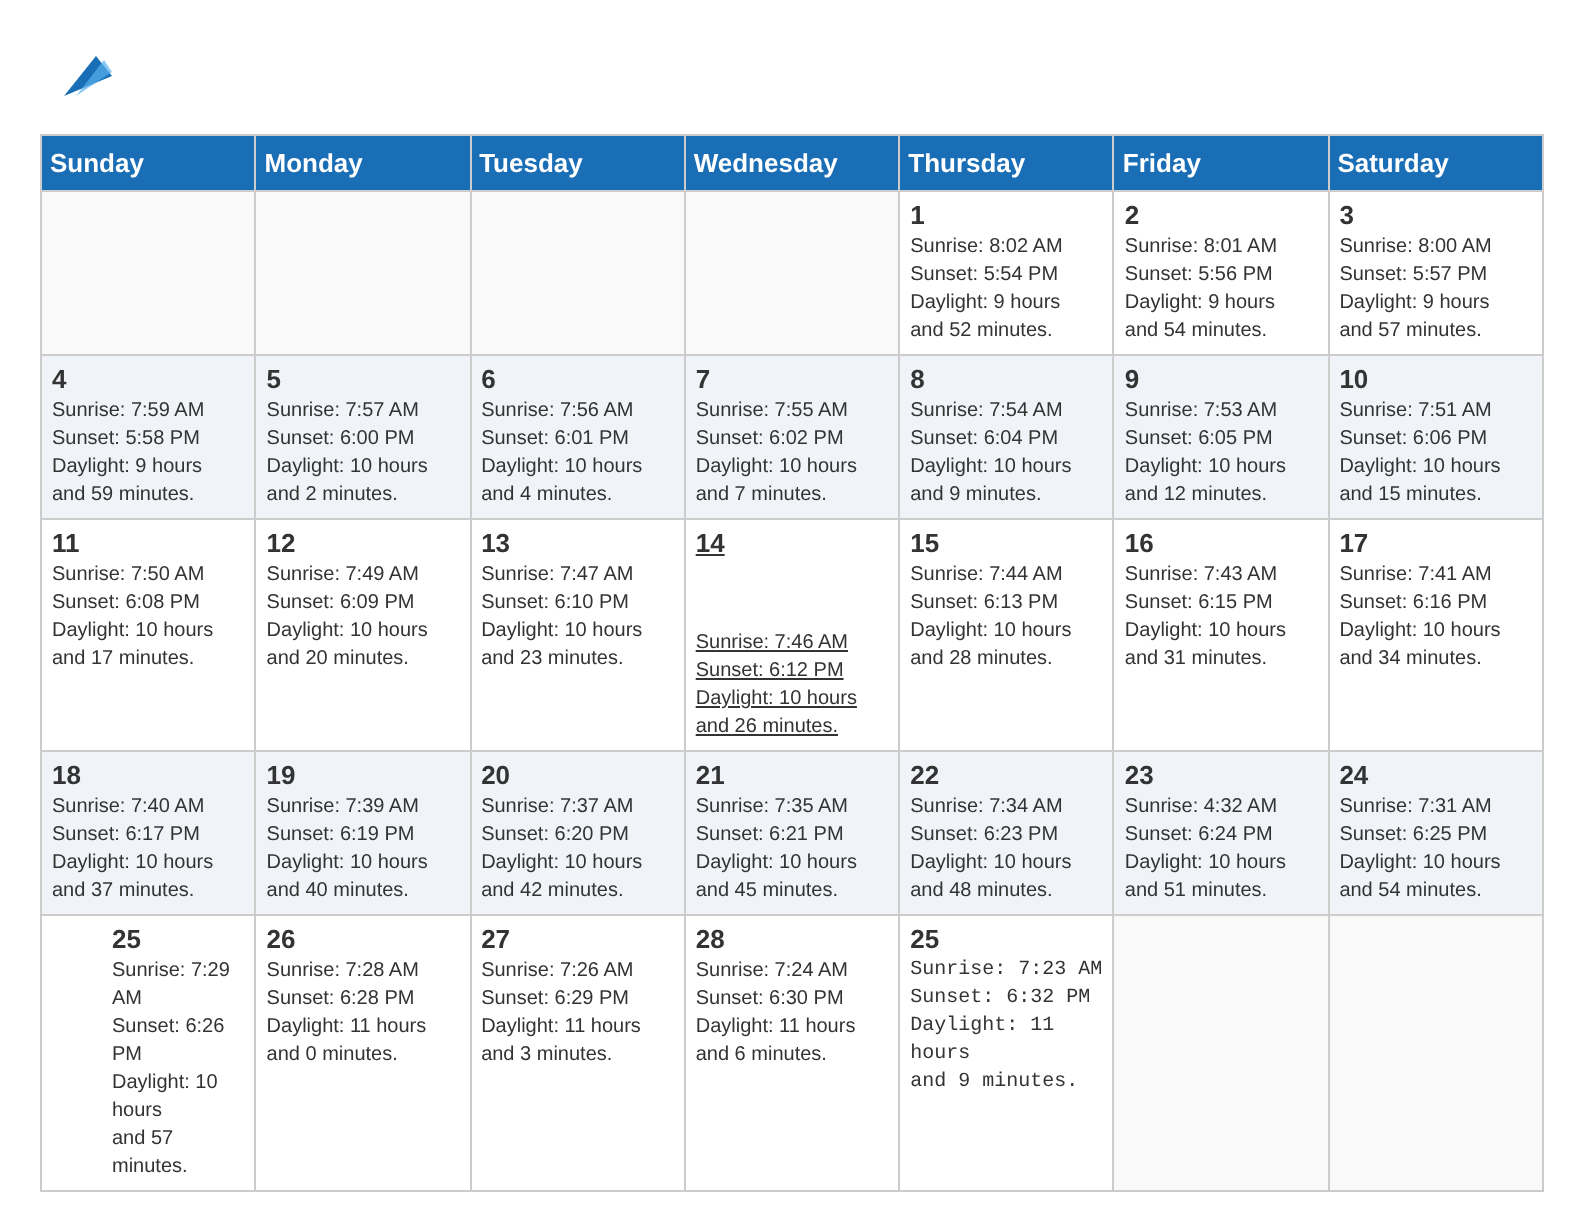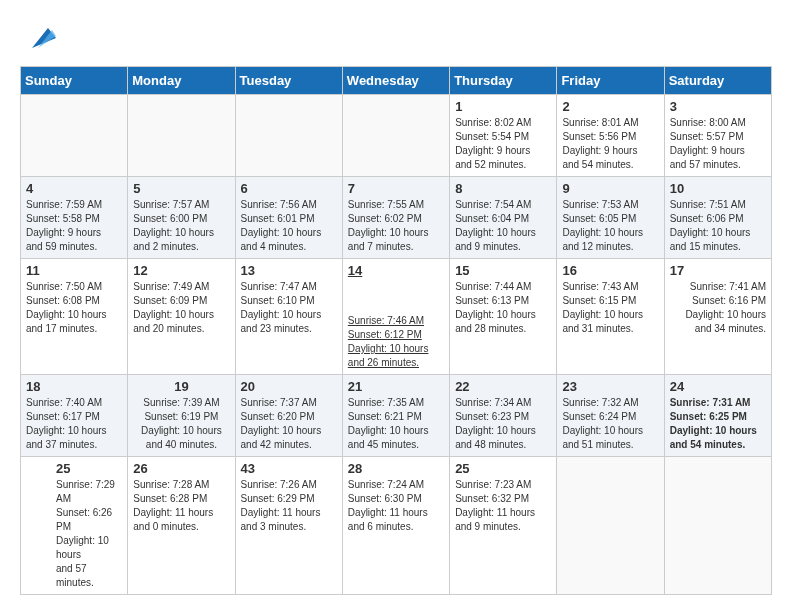--- a/index.html
+++ b/index.html
@@ -228,35 +228,35 @@
         </td>
         <td style="background: rgb(255, 255, 255);">
           <span class="day-num">16</span>
           <div class="day-info" style="white-space: pre-line;">Sunrise: 7:43 AM
 Sunset: 6:15 PM
 Daylight: 10 hours
 and 31 minutes.</div>
         </td>
         <td style="background: rgb(255, 255, 255);">
           <span class="day-num">17</span>
-          <div class="day-info" style="white-space: pre-line; text-align: right;">Sunrise: 7:41 AM
+          <div class="day-info" style="white-space: pre-line;">Sunrise: 7:41 AM
 Sunset: 6:16 PM
 Daylight: 10 hours
 and 34 minutes.</div>
         </td>
       </tr>
       <tr>
         <td style="background: rgb(240, 244, 248); margin-top: 27px;">
           <span class="day-num">18</span>
           <div class="day-info" style="white-space: pre-line;">Sunrise: 7:40 AM
 Sunset: 6:17 PM
 Daylight: 10 hours
 and 37 minutes.</div>
         </td>
-        <td style="background: rgb(240, 244, 248); text-align: center;">
+        <td style="background: rgb(240, 244, 248);">
           <span class="day-num">19</span>
           <div class="day-info" style="white-space: pre-line;">Sunrise: 7:39 AM
 Sunset: 6:19 PM
 Daylight: 10 hours
 and 40 minutes.</div>
         </td>
         <td style="background: rgb(240, 244, 248);">
           <span class="day-num">20</span>
           <div class="day-info" style="white-space: pre-line;">Sunrise: 7:37 AM
 Sunset: 6:20 PM
@@ -272,28 +272,28 @@
         </td>
         <td style="background: rgb(240, 244, 248);">
           <span class="day-num">22</span>
           <div class="day-info" style="white-space: pre-line;">Sunrise: 7:34 AM
 Sunset: 6:23 PM
 Daylight: 10 hours
 and 48 minutes.</div>
         </td>
         <td style="background: rgb(240, 244, 248);">
           <span class="day-num">23</span>
-          <div class="day-info" style="white-space: pre-line;">Sunrise: 7:32 AM
+          <div class="day-info" style="white-space: pre-line;">Sunrise: 4:32 AM
 Sunset: 6:24 PM
 Daylight: 10 hours
 and 51 minutes.</div>
         </td>
         <td style="background: rgb(240, 244, 248);">
           <span class="day-num">24</span>
-          <div class="day-info" style="white-space: pre-line; font-weight: bold;">Sunrise: 7:31 AM
+          <div class="day-info" style="white-space: pre-line;">Sunrise: 7:31 AM
 Sunset: 6:25 PM
 Daylight: 10 hours
 and 54 minutes.</div>
         </td>
       </tr>
       <tr>
         <td style="background: rgb(255, 255, 255); padding-left: 35px;">
           <span class="day-num">25</span>
           <div class="day-info" style="white-space: pre-line;">Sunrise: 7:29 AM
 Sunset: 6:26 PM
@@ -301,36 +301,36 @@
 and 57 minutes.</div>
         </td>
         <td style="background: rgb(255, 255, 255);">
           <span class="day-num">26</span>
           <div class="day-info" style="white-space: pre-line;">Sunrise: 7:28 AM
 Sunset: 6:28 PM
 Daylight: 11 hours
 and 0 minutes.</div>
         </td>
         <td style="background: rgb(255, 255, 255);">
-          <span class="day-num">43</span>
+          <span class="day-num">27</span>
           <div class="day-info" style="white-space: pre-line;">Sunrise: 7:26 AM
 Sunset: 6:29 PM
 Daylight: 11 hours
 and 3 minutes.</div>
         </td>
         <td style="background: rgb(255, 255, 255);">
           <span class="day-num">28</span>
           <div class="day-info" style="white-space: pre-line;">Sunrise: 7:24 AM
 Sunset: 6:30 PM
 Daylight: 11 hours
 and 6 minutes.</div>
         </td>
         <td style="background: rgb(255, 255, 255);">
           <span class="day-num">25</span>
-          <div class="day-info" style="white-space: pre-line;">Sunrise: 7:23 AM
+          <div class="day-info" style="white-space: pre-line; font-family: Liberation Mono, monospace;">Sunrise: 7:23 AM
 Sunset: 6:32 PM
 Daylight: 11 hours
 and 9 minutes.</div>
         </td>
         <td class="empty-cell" style="background: rgb(249, 249, 249);"></td>
         <td class="empty-cell" style="background: rgb(249, 249, 249);"></td>
       </tr>
     </tbody>
 </table>
 

